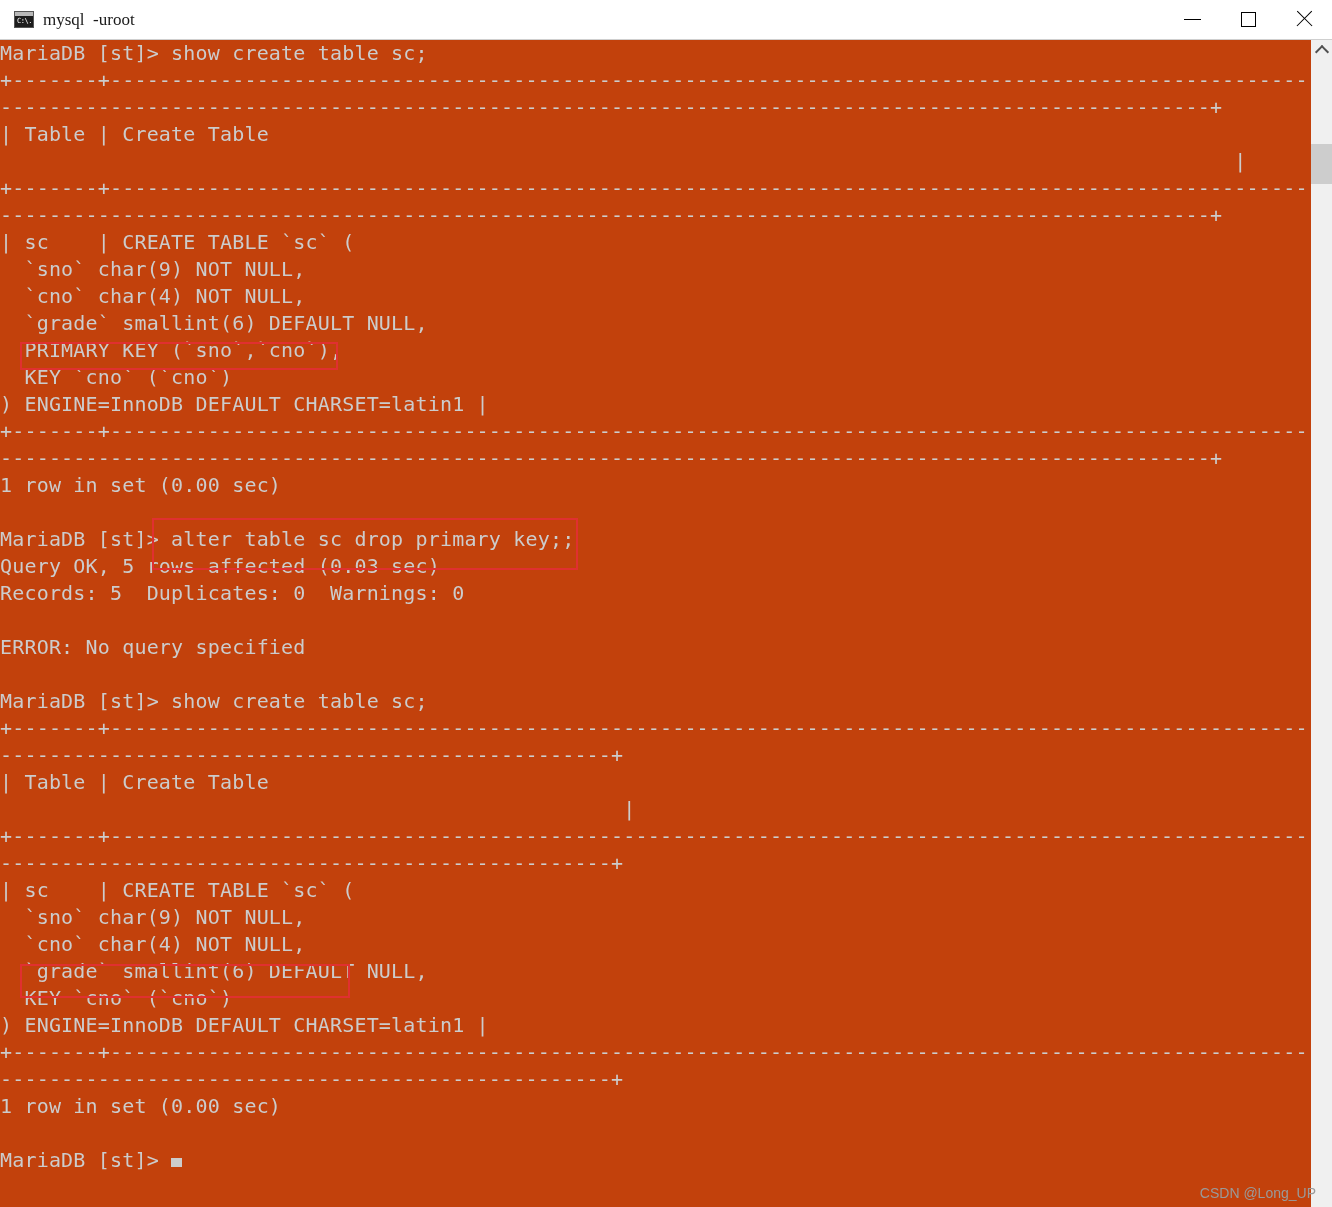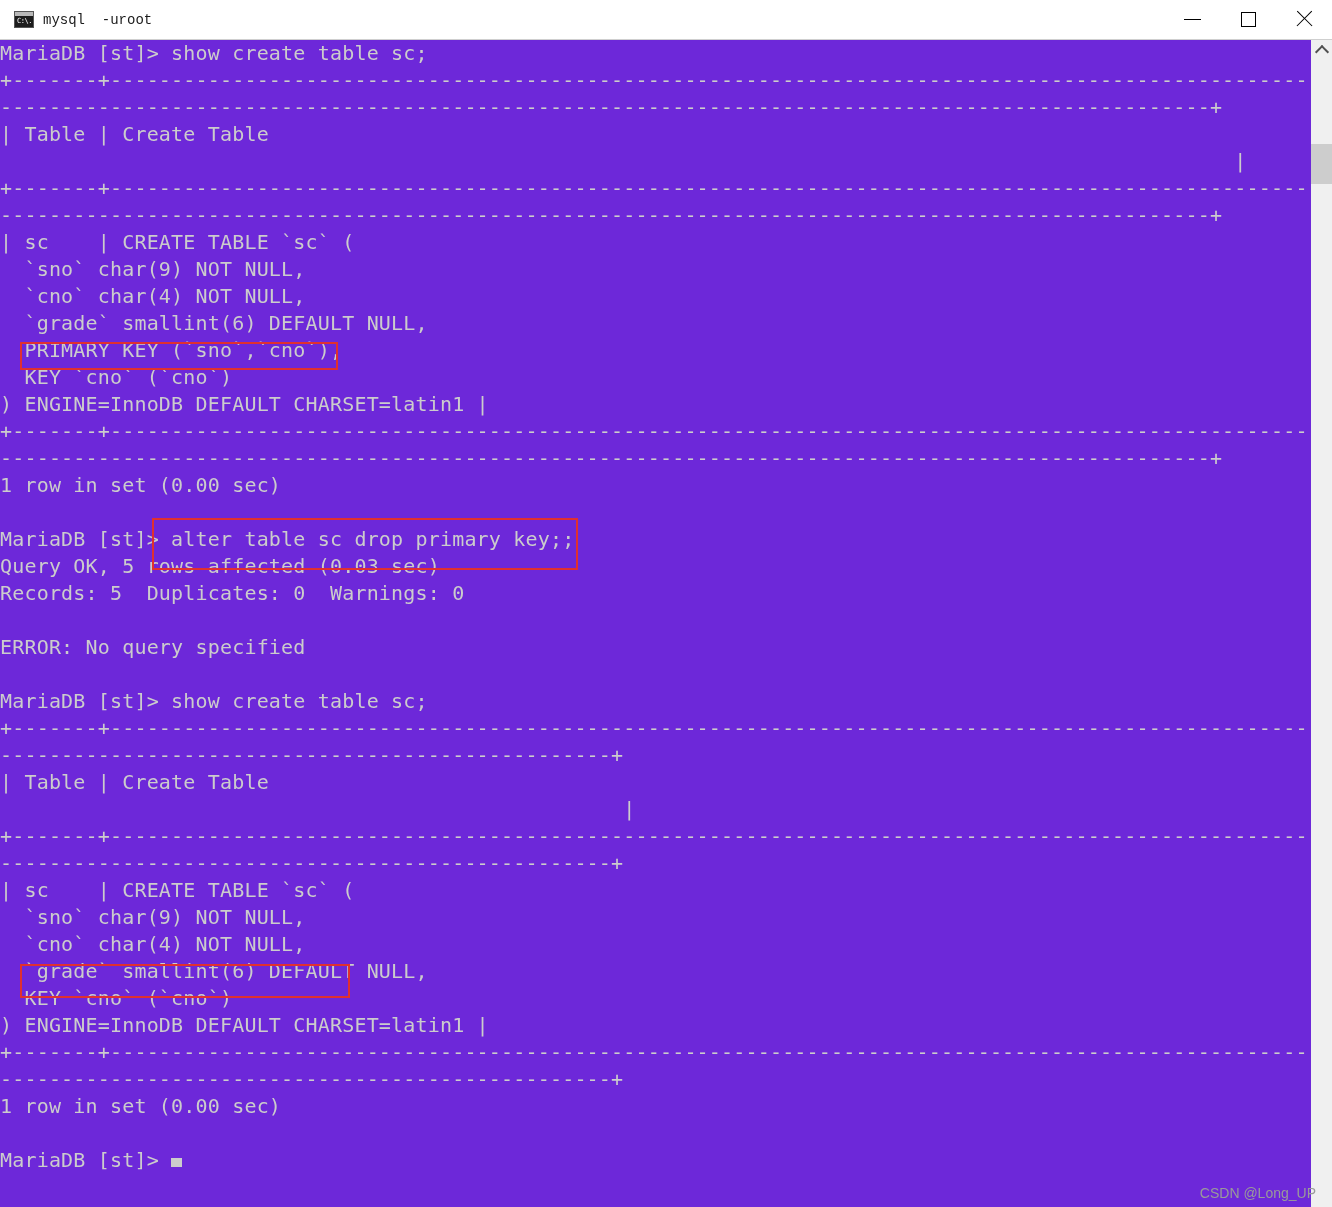--- a/index.html
+++ b/index.html
@@ -64,22 +64,22 @@
     position: absolute;
     left: 2px;
     top: 5px;
     font-size: 7px;
     line-height: 8px;
     color: #ffffff;
     font-family: "DejaVu Sans Mono", monospace;
     letter-spacing: -0.5px;
   }
   #title-text {
-    font-family: Liberation Mono, monospace;
-    font-size: 14px;
+    font-family: Liberation Serif, serif;
+    font-size: 17px;
     color: #1a1a1a;
     white-space: pre;
     text-align: center;
   }
   #winbuttons {
     display: flex;
     height: 40px;
     flex: 0 0 auto;
   }
   .winbtn {
@@ -117,21 +117,21 @@
   }
   .glyph-close::before { transform: rotate(45deg); }
   .glyph-close::after  { transform: rotate(-45deg); }
 
   
   #console {
     position: absolute;
     left: 0; top: 40px;
     width: 1311px;
     height: 1167px;
-    background: #6d28d9;
+    background: #c2410c;
     overflow: hidden;
   }
   #leftborder {
     position: absolute;
     left: 0; top: 40px;
     width: 2px;
     height: 1167px;
     background: #2a6fc9;
   }
   #term {

